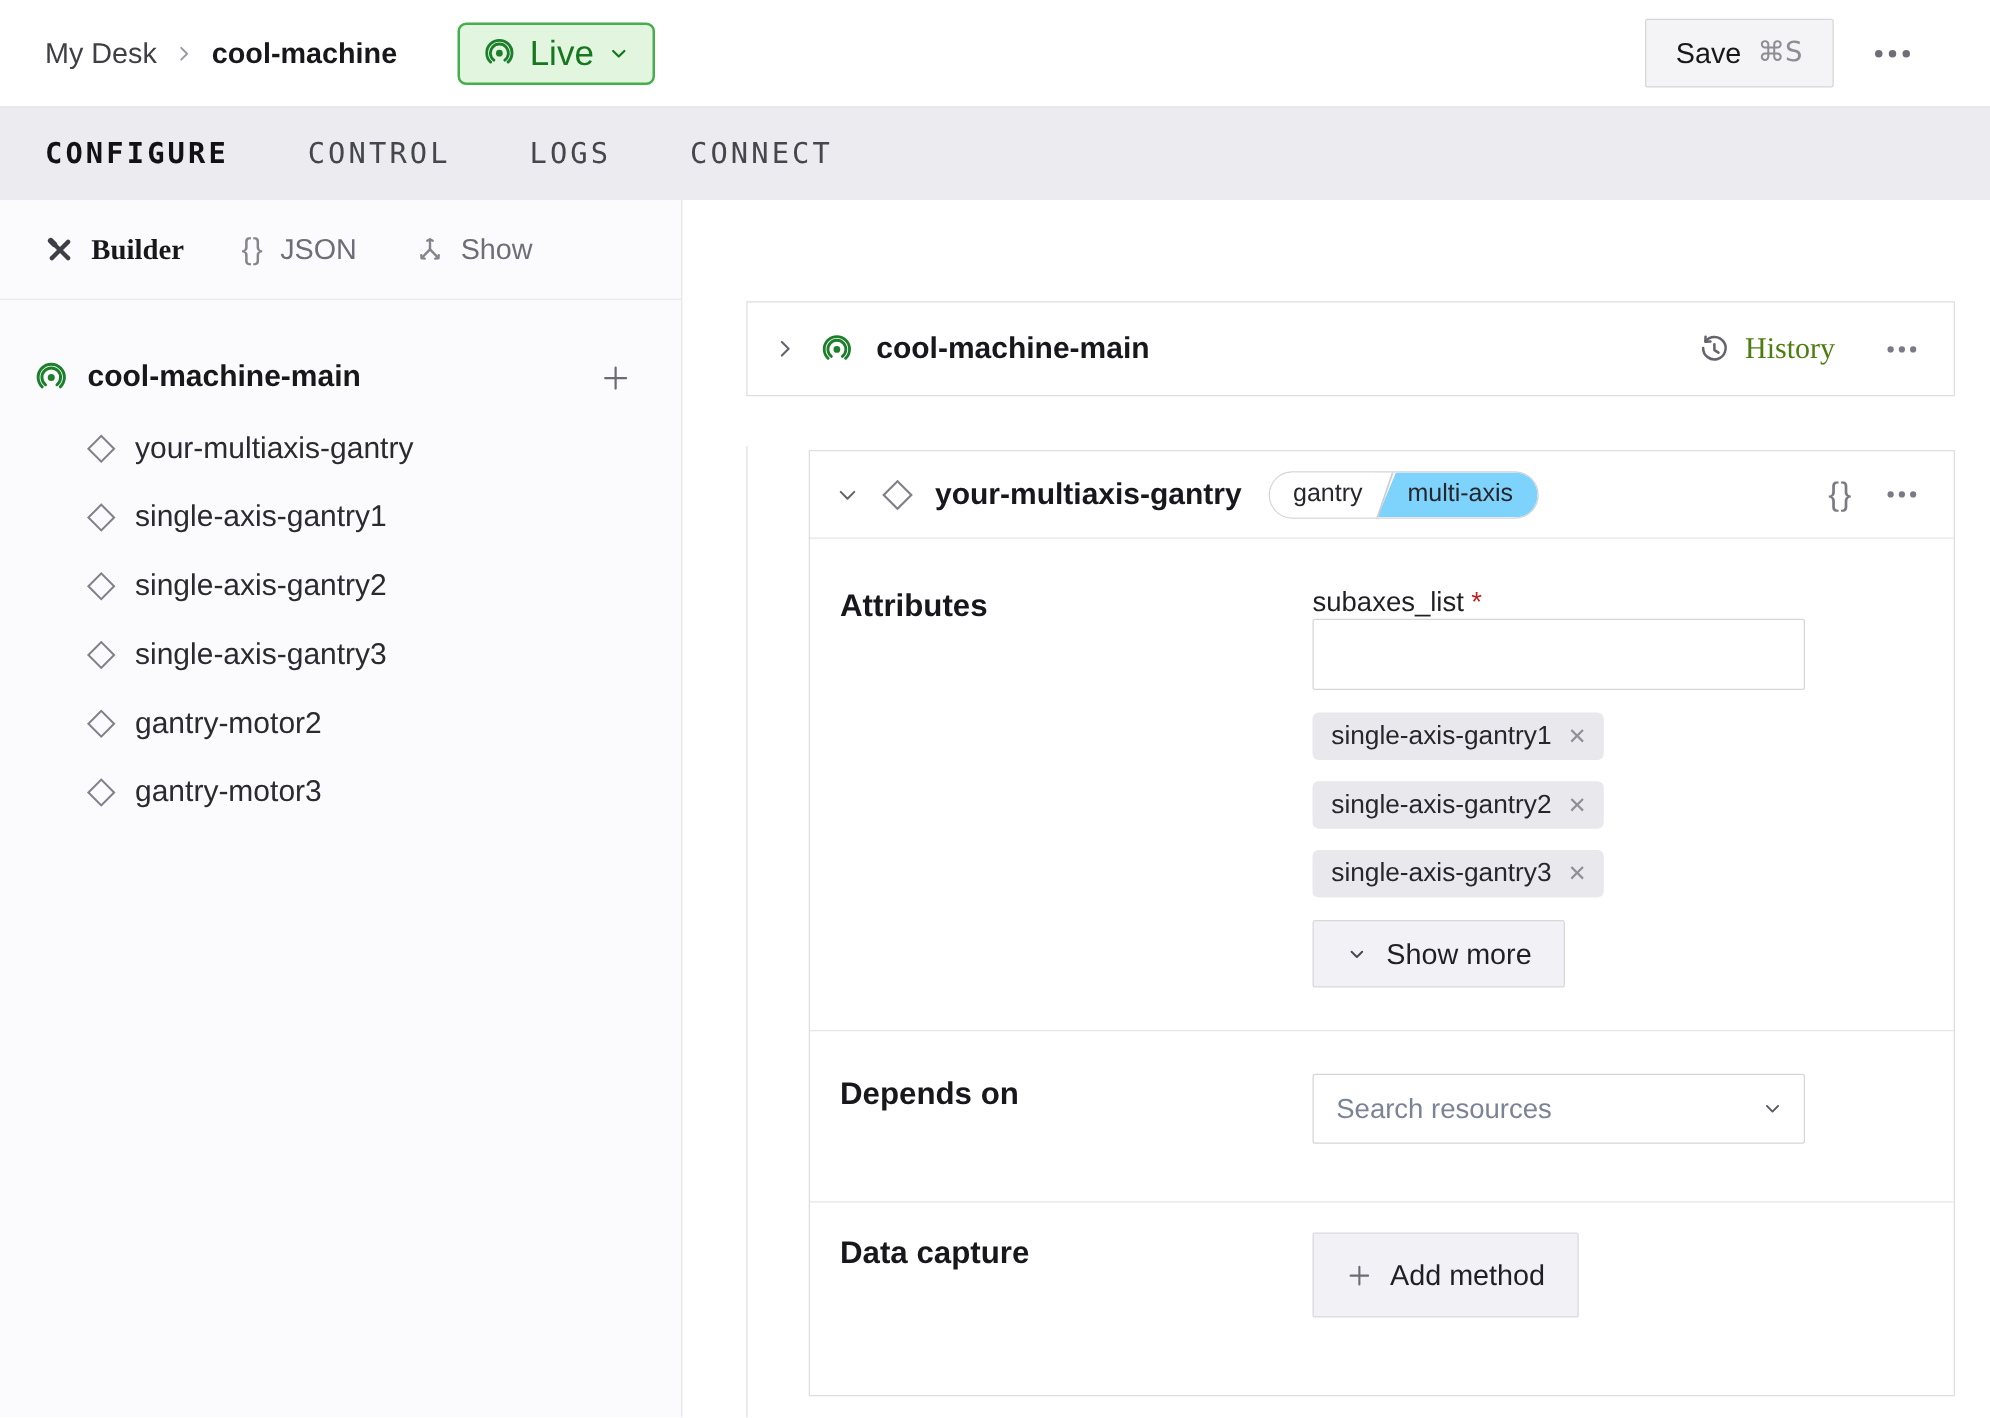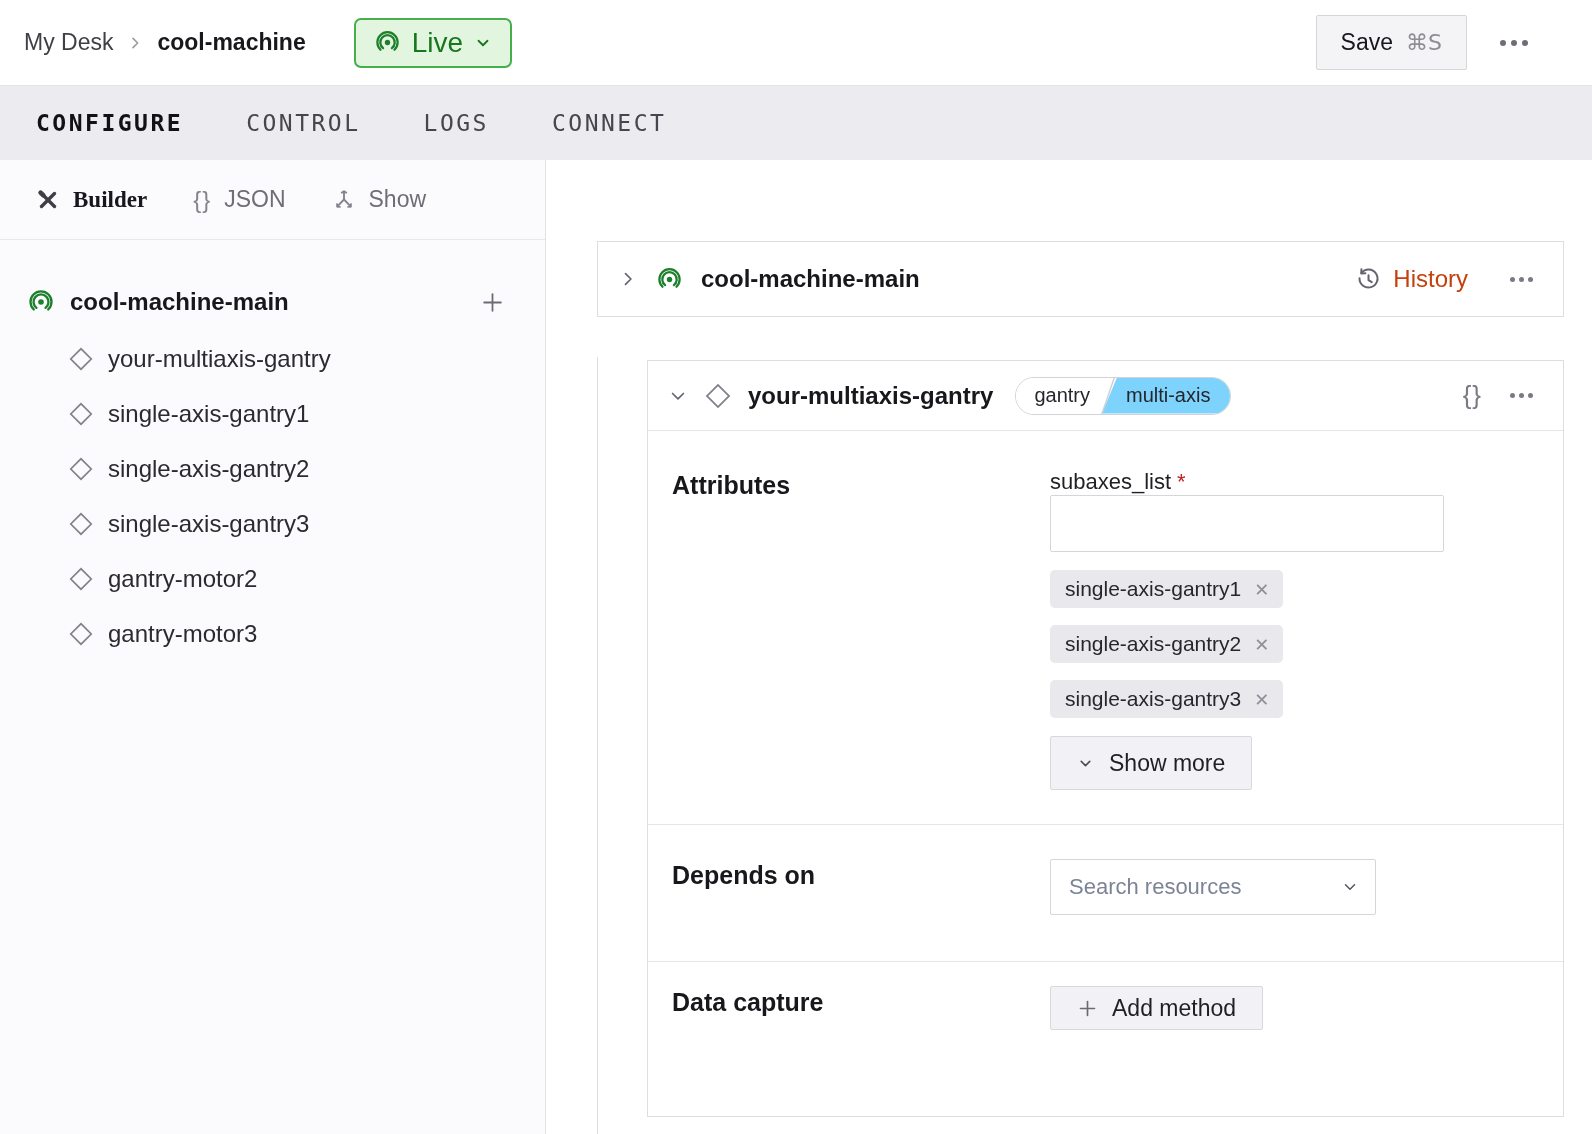--- a/index.html
+++ b/index.html
@@ -7,21 +7,21 @@
   body {
     font-family:"Liberation Sans", sans-serif;
     color:#1f1f24;
     background:#ffffff;
   }
   .app { width:1592px; height:1134px; display:flex; flex-direction:column; }
 
   
   .topbar {
     height:85px; flex:0 0 85px; background:#ffffff;
-    display:flex; align-items:center; padding:0 0 0 24px;
+    display:flex; align-items:center; padding:0 0 0 36px;
   }
   .breadcrumb { display:flex; align-items:center; gap:14px; }
   .bc-parent { font-size:23px; color:#3f3f46; cursor:pointer; }
   .bc-sep { display:flex; align-items:center; }
   .bc-current { font-size:23px; font-weight:700; color:#17171c; }
 
   .live-badge {
     margin-left:48px; height:50px; padding:0 18px;
     display:flex; align-items:center; gap:11px;
     background:#e2f6df; border:2px solid #46ae4d; border-radius:7px;
@@ -89,22 +89,22 @@
   .main { flex:1; position:relative; background:#ffffff; }
 
   .part-card {
     position:absolute; left:51px; top:81px; width:967px; height:76px;
     background:#fff; border:1px solid #dedde2;
     display:flex; align-items:center; padding:0 24px 0 20px; gap:18px;
   }
   .part-card-title { font-size:24px; font-weight:700; color:#17171c; }
   .part-card-right { margin-left:auto; display:flex; align-items:center; gap:10px; }
   .history-btn {
-    display:flex; align-items:center; gap:12px; background:transparent; border:none;
-    cursor:pointer; font-family:Liberation Sans, sans-serif; font-size:24px; color:#c2410c;
+    display:flex; gap:12px; background:transparent; border:none;
+    cursor:pointer; font-family:Liberation Serif, serif; font-size:24px; color:#4d7c0f;
   }
 
   .group-line {
     position:absolute; left:51px; top:197px; bottom:0; width:1px; background:#dedde2;
   }
 
   .resource-card {
     position:absolute; left:101px; top:200px; width:917px; height:757px;
     background:#fff; border:1px solid #dedde2; display:flex; flex-direction:column;
   }
@@ -149,28 +149,28 @@
     font-size:18px; color:#8f8f99; font-family:"DejaVu Sans", sans-serif; padding:0 2px;
   }
   .show-more-btn {
     margin-top:18px; height:54px; padding:0 26px; display:flex; align-items:center; gap:15px;
     background:#f2f1f5; border:1px solid #d9d8dd; border-radius:2px;
     font-family:inherit; font-size:23px; color:#1f1f25; cursor:pointer;
   }
 
   .section.depends { padding:34px 24px 46px 24px; }
   .dropdown {
-    width:326px; height:56px; border:1px solid #d6d5da; border-radius:2px; background:#fff;
+    width:394px; height:56px; border:1px solid #d6d5da; border-radius:2px; background:#fff;
     display:flex; align-items:center; padding:0 16px 0 18px; cursor:pointer;
   }
   .dropdown-placeholder { font-size:22px; color:#7b8497; flex:1; text-align:left; }
 
   .section.capture { padding:24px 24px 50px 24px; }
   .add-method-btn {
-    height:44px; padding:0 26px; display:flex; align-items:center; gap:14px;
+    height:68px; padding:0 26px; display:flex; align-items:center; gap:14px;
     background:#f2f1f5; border:1px solid #d9d8dd; border-radius:2px;
     font-family:inherit; font-size:23px; color:#1f1f25; cursor:pointer;
   }
 
   svg { flex:0 0 auto; }
 </style>
 </head>
 <body>
 
 <div class="app">

